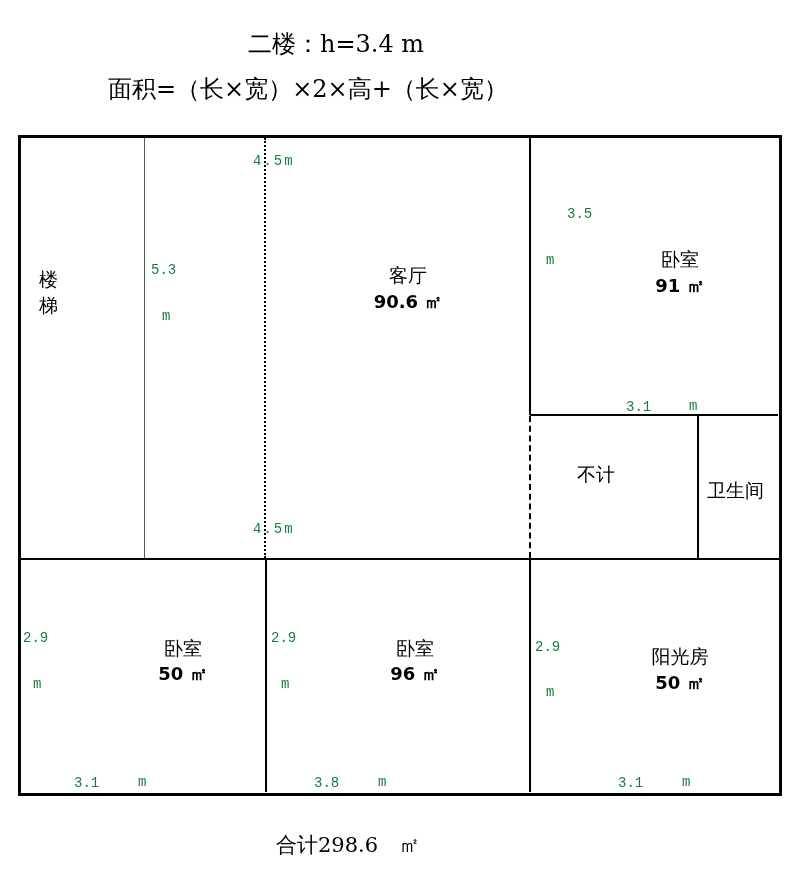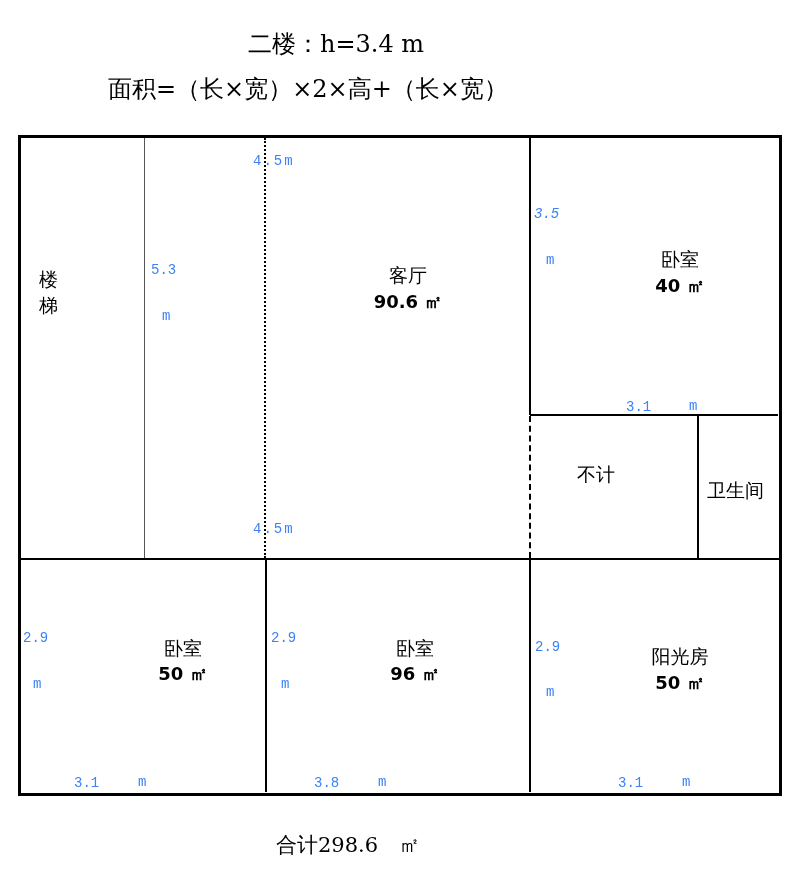--- a/index.html
+++ b/index.html
@@ -9,21 +9,21 @@
     .title1 { left:248px; top:28px; font-size:24px; line-height:32px; }
     .title2 { left:108px; top:72px; font-size:24px; line-height:34px; }
     .total  { left:276px; top:828px; font-size:21px; line-height:34px; }
 
     .line { position:absolute; background:#000; }
     .outer { position:absolute; left:18px; top:135px; width:758px; height:655px;
              border:3px solid #000; box-sizing:content-box; }
 
     .room-name { font-family:"DejaVu Sans", "Liberation Sans", sans-serif; font-size:19px; line-height:24px; }
     .room-area { font-family:"DejaVu Sans", "Liberation Sans", sans-serif; font-size:18px; font-weight:bold; line-height:24px; }
-    .dim { font-family:"Liberation Mono", "DejaVu Sans Mono", monospace; font-size:14px; line-height:16px; color:#3b82f6; }
+    .dim { font-family:"Liberation Mono", "DejaVu Sans Mono", monospace; font-size:14px; line-height:16px; color:#15803d; }
     .center { text-align:center; }
   </style>
 </head>
 <body>
 
 <div class="abs title1">二楼：h=3.4 m</div>
 <div class="abs title2">面积=（长×宽）×2×高+（长×宽）</div>
 
 <div>
   <div class="outer"></div>
@@ -48,24 +48,24 @@
   <div class="abs room-name" style="left:39px; top:267px;">楼</div>
   <div class="abs room-name" style="left:39px; top:293px;">梯</div>
 
   <div class="abs dim" style="left:151px; top:262px;">5.3</div>
   <div class="abs dim" style="left:162px; top:308px;">m</div>
   <div class="abs dim" style="left:253px; top:153px; letter-spacing:2px;">4.5m</div>
   <div class="abs dim" style="left:253px; top:521px; letter-spacing:2px;">4.5m</div>
   <div class="abs room-name center" style="left:368px; top:263px; width:80px;">客厅</div>
   <div class="abs room-area center" style="left:358px; top:290px; width:100px;">90.6 ㎡</div>
 
-  <div class="abs dim" style="left:534px; top:206px;font-style:italic;">3.5</div>
+  <div class="abs dim" style="left:567px; top:206px;">3.5</div>
   <div class="abs dim" style="left:546px; top:252px;">m</div>
   <div class="abs room-name center" style="left:640px; top:247px; width:80px;">卧室</div>
-  <div class="abs room-area center" style="left:630px; top:274px; width:100px;">40 ㎡</div>
+  <div class="abs room-area center" style="left:630px; top:274px; width:100px;">91 ㎡</div>
   <div class="abs dim" style="left:626px; top:399px;">3.1</div>
   <div class="abs dim" style="left:689px; top:398px;">m</div>
 
   <div class="abs room-name" style="left:577px; top:464px;font-family:Liberation Mono, monospace;">不计</div>
 
   <div class="abs room-name" style="left:707px; top:478px;">卫生间</div>
 
   <div class="abs dim" style="left:23px; top:630px;">2.9</div>
   <div class="abs dim" style="left:33px; top:676px;">m</div>
   <div class="abs room-name center" style="left:143px; top:636px; width:80px;">卧室</div>

